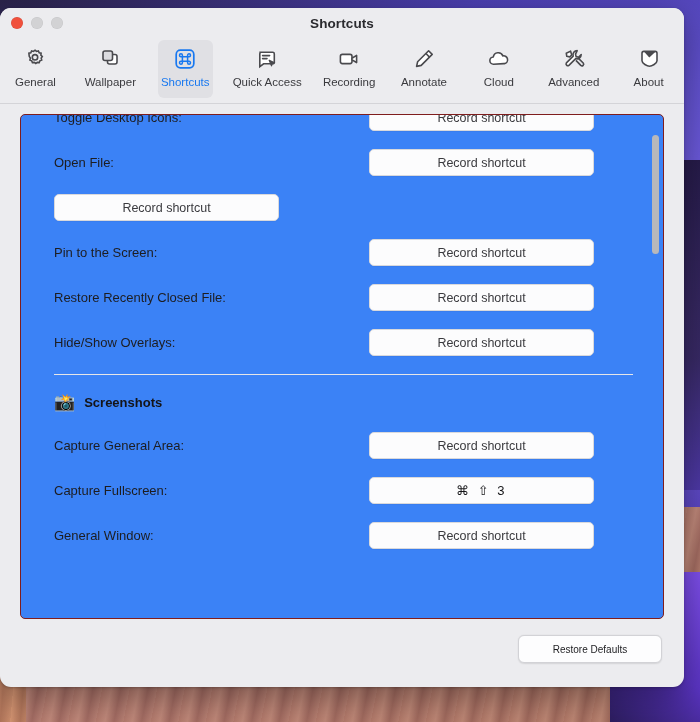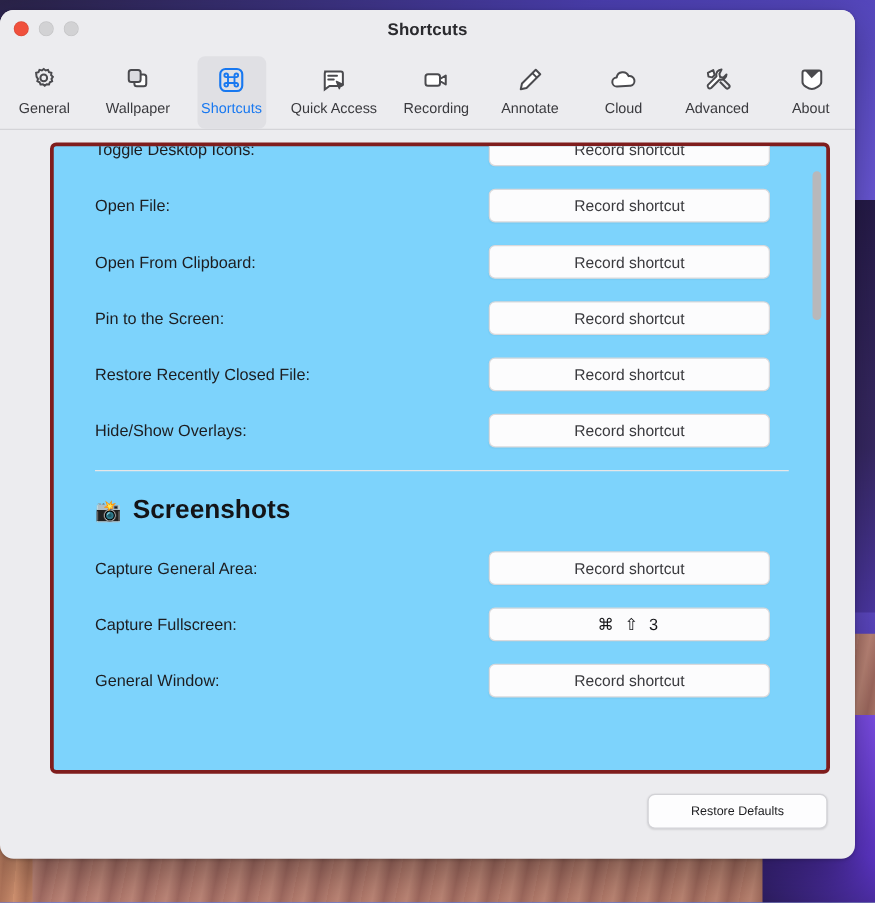--- a/index.html
+++ b/index.html
@@ -105,21 +105,21 @@
     letter-spacing: .1px;
   }
 
   
   #toolbar {
     flex: 0 0 auto;
     height: 66px;
     background: #ececef;
     border-bottom: 1px solid #d4d4d8;
     display: flex;
-    align-items: flex-end;
+    align-items: flex-start;
     padding: 2px 8px 0 8px;
     gap: 20px;
   }
   .tab {
     flex: 1 1 0;
     height: 58px;
     border-radius: 6px;
     display: flex;
     flex-direction: column;
     align-items: center;
@@ -145,27 +145,26 @@
   
   #content-wrap {
     flex: 1 1 auto;
     padding: 10px 20px 0 20px;
     display: flex;
     flex-direction: column;
     min-height: 0;
   }
   #panel {
     flex: 1 1 auto;
-    background: #7dd3fc;
-    border: 3px solid #7f1d1d;
+    background: #3b82f6;
+    border: 1px solid #7f1d1d;
     border-radius: 5px;
     position: relative;
     overflow: hidden;
     min-height: 0;
-    margin-left: 20px;
   }
   #panel-inner {
     position: absolute;
     left: 0; right: 0;
     top: -20px;           
     padding: 0 16px 0 0;
   }
 
   .row {
     display: flex;
@@ -207,21 +206,21 @@
   }
 
   .section-head {
     display: flex;
     align-items: center;
     gap: 9px;
     padding: 10px 0 12px 33px;
   }
   .section-emoji { font-size: 17px; line-height: 1; }
   .section-title {
-    font-size: 21px;
+    font-size: 13px;
     font-weight: bold;
     color: #141417;
   }
 
   
   #scrollbar {
     position: absolute;
     top: 2px; right: 3px; bottom: 2px;
     width: 9px;
   }
@@ -381,21 +380,20 @@
 
         <div class="row">
           <div class="row-label">Toggle Desktop Icons:</div>
           <div class="rec-btn">Record shortcut</div>
         </div>
         <div class="row">
           <div class="row-label">Open File:</div>
           <div class="rec-btn">Record shortcut</div>
         </div>
         <div class="row">
-          <div class="row-label">Open From Clipboard:</div>
           <div class="rec-btn">Record shortcut</div>
         </div>
         <div class="row">
           <div class="row-label">Pin to the Screen:</div>
           <div class="rec-btn">Record shortcut</div>
         </div>
         <div class="row">
           <div class="row-label">Restore Recently Closed File:</div>
           <div class="rec-btn">Record shortcut</div>
         </div>

